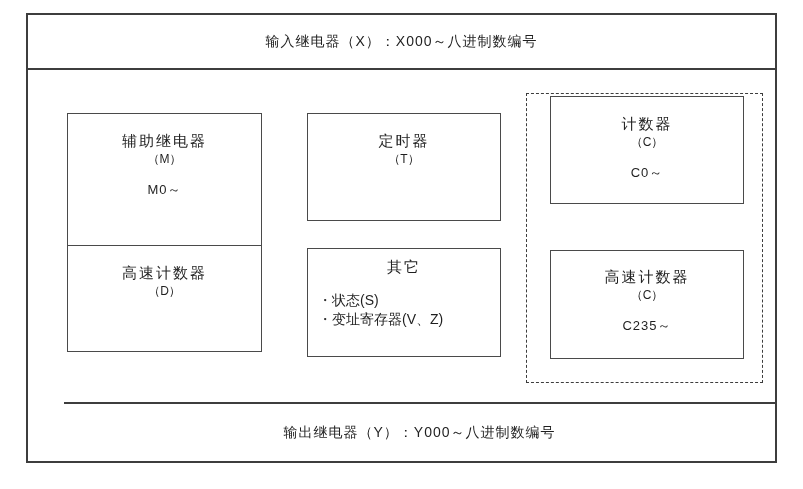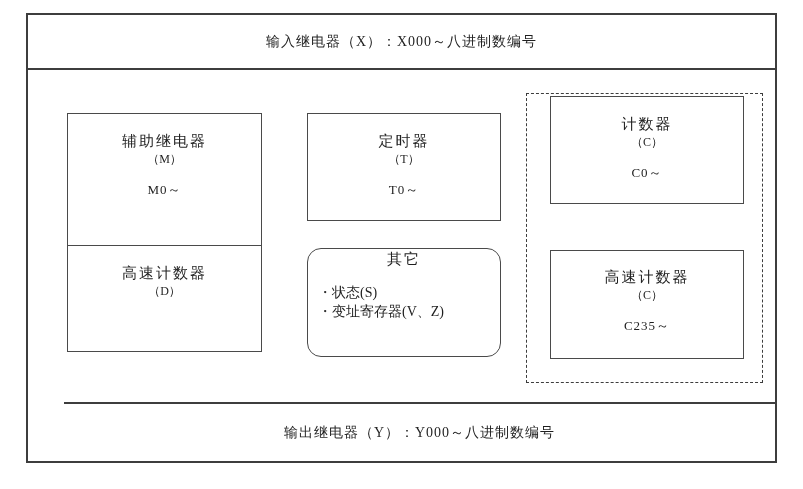--- a/index.html
+++ b/index.html
@@ -7,21 +7,20 @@
     background: #ffffff;
     font-family: "Liberation Sans", "DejaVu Sans", sans-serif;
     color: #1f1f1f;
   }
   .canvas {
     position: relative;
     width: 803px;
     height: 489px;
     background: #ffffff;
     overflow: hidden;
-    font-family: Liberation Serif, serif;
   }
   .outer {
     position: absolute;
     left: 26px;
     top: 13px;
     width: 751px;
     height: 450px;
     border: 2px solid #3d3d3d;
     background: #ffffff;
     display: flex;
@@ -61,21 +60,21 @@
   .dev-box {
     position: absolute;
     border: 1.5px solid #4a4a4a;
     background: #ffffff;
     text-align: center;
   }
   .box-m   { left: 39px;  top: 43px;  width: 195px; height: 136px; padding-top: 17px; }
   .box-t   { left: 279px; top: 43px;  width: 194px; height: 108px; padding-top: 17px; }
   .box-c   { left: 522px; top: 26px;  width: 194px; height: 108px; padding-top: 17px; }
   .box-d   { left: 39px;  top: 175px; width: 195px; height: 107px; padding-top: 17px; }
-  .box-o   { left: 279px; top: 178px; width: 194px; height: 109px; padding-top: 0; border-radius: 14px; }
+  .box-o   { left: 279px; top: 178px; width: 194px; height: 109px; padding-top: 8px; }
   .box-h   { left: 522px; top: 180px; width: 194px; height: 109px; padding-top: 16px; }
   .box-title {
     font-size: 15px;
     letter-spacing: 2px;
     line-height: 20px;
   }
   .box-symbol {
     font-size: 12px;
     line-height: 16px;
   }
@@ -109,21 +108,20 @@
 
       <div class="dev-box box-m">
         <div class="box-title">辅助继电器</div>
         <div class="box-symbol">（M）</div>
         <div class="box-range">M0～</div>
       </div>
 
       <div class="dev-box box-t">
         <div class="box-title">定时器</div>
         <div class="box-symbol">（T）</div>
-        <div class="box-range">T0～</div>
       </div>
 
       <div class="dev-box box-c">
         <div class="box-title">计数器</div>
         <div class="box-symbol">（C）</div>
         <div class="box-range">C0～</div>
       </div>
 
       <div class="dev-box box-d">
         <div class="box-title">高速计数器</div>

